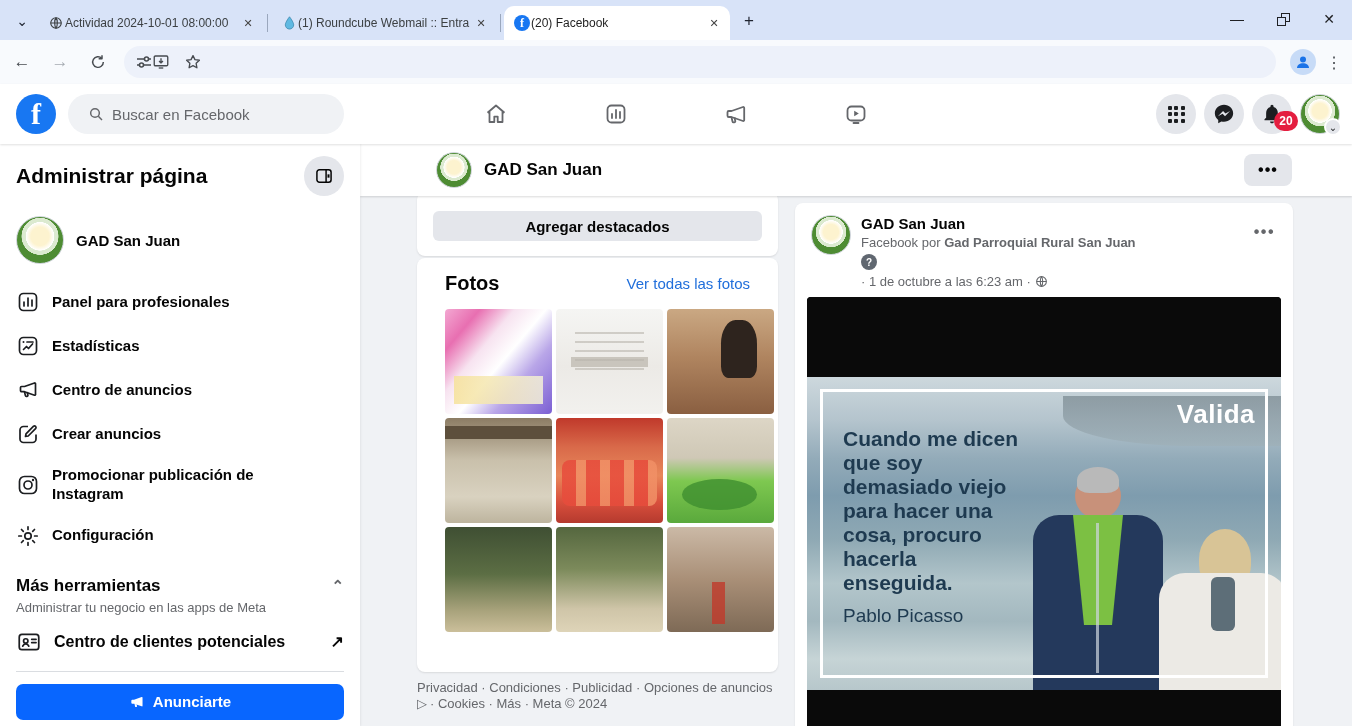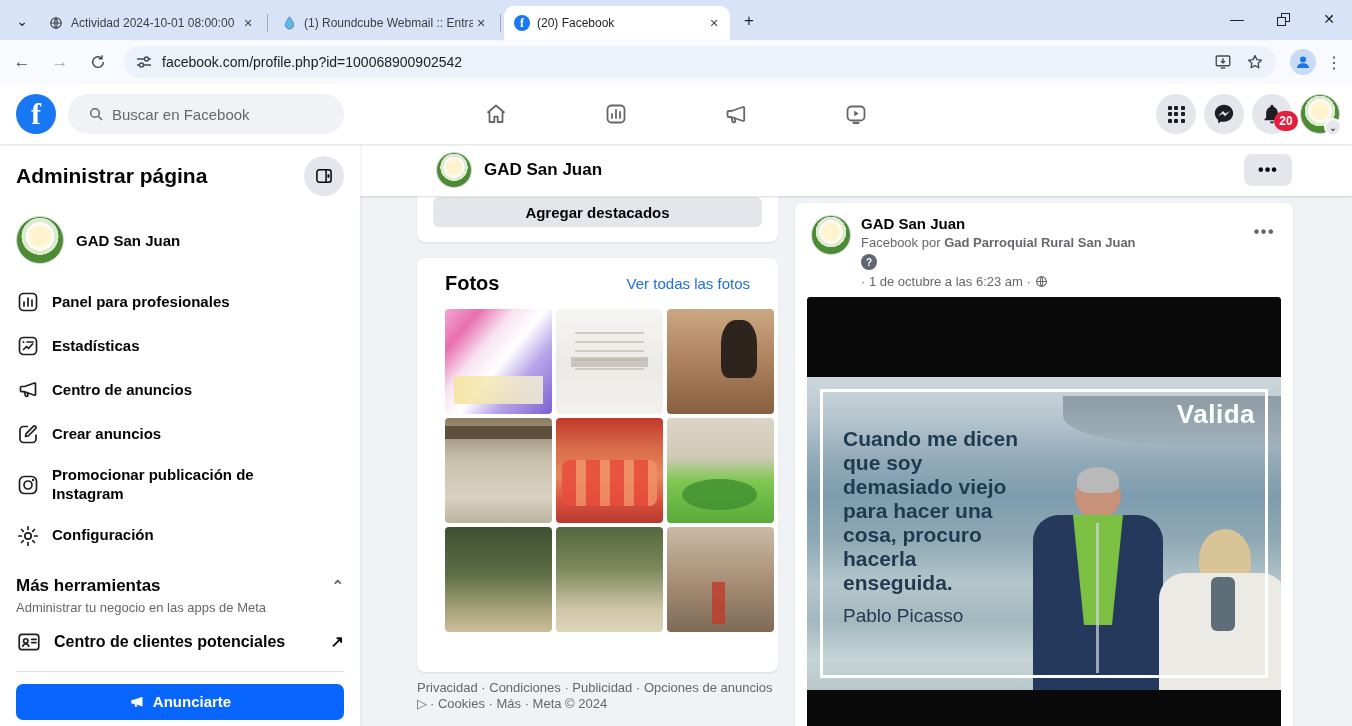--- a/index.html
+++ b/index.html
@@ -5,21 +5,21 @@
   * { margin:0; padding:0; box-sizing:border-box; }
   html,body { width:1352px; height:726px; overflow:hidden; }
   body { font-family:"Liberation Sans", sans-serif; background:#f0f2f5; color:#050505; }
   .app { position:relative; width:1352px; height:726px; }
 
   
   .titlebar { position:absolute; top:0; left:0; width:1352px; height:40px; background:#d8e3f8; display:flex; align-items:flex-end; }
   .tabsearch-btn { width:28px; height:28px; margin:0 2px 5px 8px; border-radius:50%; display:flex; align-items:center; justify-content:center; color:#1f2430; font-size:14px; }
   .tab { position:relative; display:flex; align-items:center; height:34px; width:226px; padding:0 8px 0 10px; border-radius:10px 10px 0 0; color:#3c4043; font-size:12px; }
   .tab.active { background:#ffffff; color:#1f1f1f; }
-  .tab .tab-title { flex:1; white-space:nowrap; overflow:hidden; margin-left:7px; }
+  .tab .tab-title { flex:1; white-space:nowrap; overflow:hidden; margin-left:1px; }
   .tab .tab-close { width:16px; height:16px; border-radius:50%; display:flex; align-items:center; justify-content:center; font-size:11px; color:#444; flex:none; }
   .tab-sep { width:1px; height:18px; background:#9aa7bd; margin:0 3px 8px 3px; }
   .tab-favicon { width:16px; height:16px; flex:none; display:flex; align-items:center; justify-content:center; }
   .fav-fb { width:16px; height:16px; border-radius:50%; background:#1877f2; color:#fff; font-weight:bold; font-size:12px; display:flex; align-items:center; justify-content:center; font-family:"Liberation Serif",serif; }
   .newtab-btn { width:26px; height:26px; margin:0 0 6px 6px; display:flex; align-items:center; justify-content:center; font-size:17px; color:#1f2430; }
   .win-controls { position:absolute; right:0; top:0; height:38px; display:flex; }
   .win-btn { width:46px; height:38px; display:flex; align-items:center; justify-content:center; color:#202124; font-size:14px; }
   .restore-wrap { position:relative; width:13px; height:13px; }
   .restore-back { position:absolute; top:0; right:0; width:9px; height:9px; border:1.2px solid #202124; }
   .restore-front { position:absolute; bottom:0; left:0; width:9px; height:9px; border:1.2px solid #202124; background:#d8e3f8; }
@@ -71,21 +71,21 @@
 
   
   .main { position:absolute; top:144px; left:360px; width:992px; height:582px; background:#f0f2f5; overflow:hidden; }
   .page-sticky { position:absolute; top:0; left:0; width:992px; height:52px; background:#fff; box-shadow:0 1px 2px rgba(0,0,0,.15); z-index:10; display:flex; align-items:center; }
   .page-sticky .avatar-crest { width:36px; height:36px; margin-left:76px; }
   .page-sticky .pname { font-size:17px; font-weight:bold; margin-left:12px; }
   .page-menu-btn { position:absolute; right:60px; top:10px; width:48px; height:32px; border-radius:8px; background:#e4e6eb; display:flex; align-items:center; justify-content:center; color:#050505; font-weight:bold; letter-spacing:1px; }
 
   .col-left { position:absolute; left:57px; top:0; width:361px; }
   .card { background:#fff; border-radius:8px; box-shadow:0 1px 2px rgba(0,0,0,.1); }
-  .card-highlights { position:absolute; top:34px; left:0; width:361px; height:64px; padding:19px 16px 16px 16px; }
+  .card-highlights { position:absolute; top:48px; left:0; width:361px; height:64px; padding:19px 16px 16px 16px; }
   .btn-gray { width:100%; height:30px; border-radius:6px; background:#e4e6eb; color:#050505; font-size:15px; font-weight:600; display:flex; align-items:center; justify-content:center; border:none; }
   .card-photos { position:absolute; top:114px; left:0; width:361px; height:414px; padding:14px 28px; }
   .photos-head { display:flex; align-items:center; justify-content:space-between; }
   .photos-title { font-size:20px; font-weight:bold; }
   .photos-link { font-size:15px; color:#216fdb; }
   .photo-grid { margin-top:14px; display:grid; grid-template-columns:repeat(3,107px); grid-template-rows:repeat(3,105px); gap:4px; }
   .photo { border-radius:4px; overflow:hidden; position:relative; }
   .ph1 { background:linear-gradient(130deg,#f3a8d2 0%,#e86fb1 18%,#f7e3f0 36%,#ffffff 52%,#b9a6e8 70%,#7b5fd3 100%); }
   .ph1::after { content:""; position:absolute; left:8%; bottom:10%; width:84%; height:26%; background:linear-gradient(90deg,#f6e29a,#f3f0d8); opacity:.85; }
   .ph2 { background:linear-gradient(180deg,#f5f5f3 0%,#eceae6 55%,#f2f1ee 100%); }
@@ -209,21 +209,20 @@
         </svg>
     </div>
     <div class="omnibox">
       <span>
         <svg width="16" height="16" viewBox="0 0 16 16" fill="none" stroke="#474b50" stroke-width="1.6">
             <path d="M1 5h14M1 11h14"></path>
             <circle cx="10.5" cy="5" r="2" fill="#f8fafd"></circle>
             <circle cx="5.5" cy="11" r="2" fill="#f8fafd"></circle>
           </svg>
       </span>
-      <span class="omni-text">facebook.com/profile.php?id=100068900902542</span>
       <span class="omni-right">
         <span>
           <svg width="18" height="18" viewBox="0 0 24 24" fill="none" stroke="#474b50" stroke-width="1.8">
               <rect x="3" y="4" width="18" height="13" rx="1.5"></rect>
               <path d="M12 7v6M9.4 10.6 12 13.2 14.6 10.6" stroke-linejoin="round"></path>
               <path d="M9 20h6"></path>
             </svg>
         </span>
         <span>
           <svg width="18" height="18" viewBox="0 0 24 24" fill="none" stroke="#474b50" stroke-width="1.8" stroke-linejoin="round">

